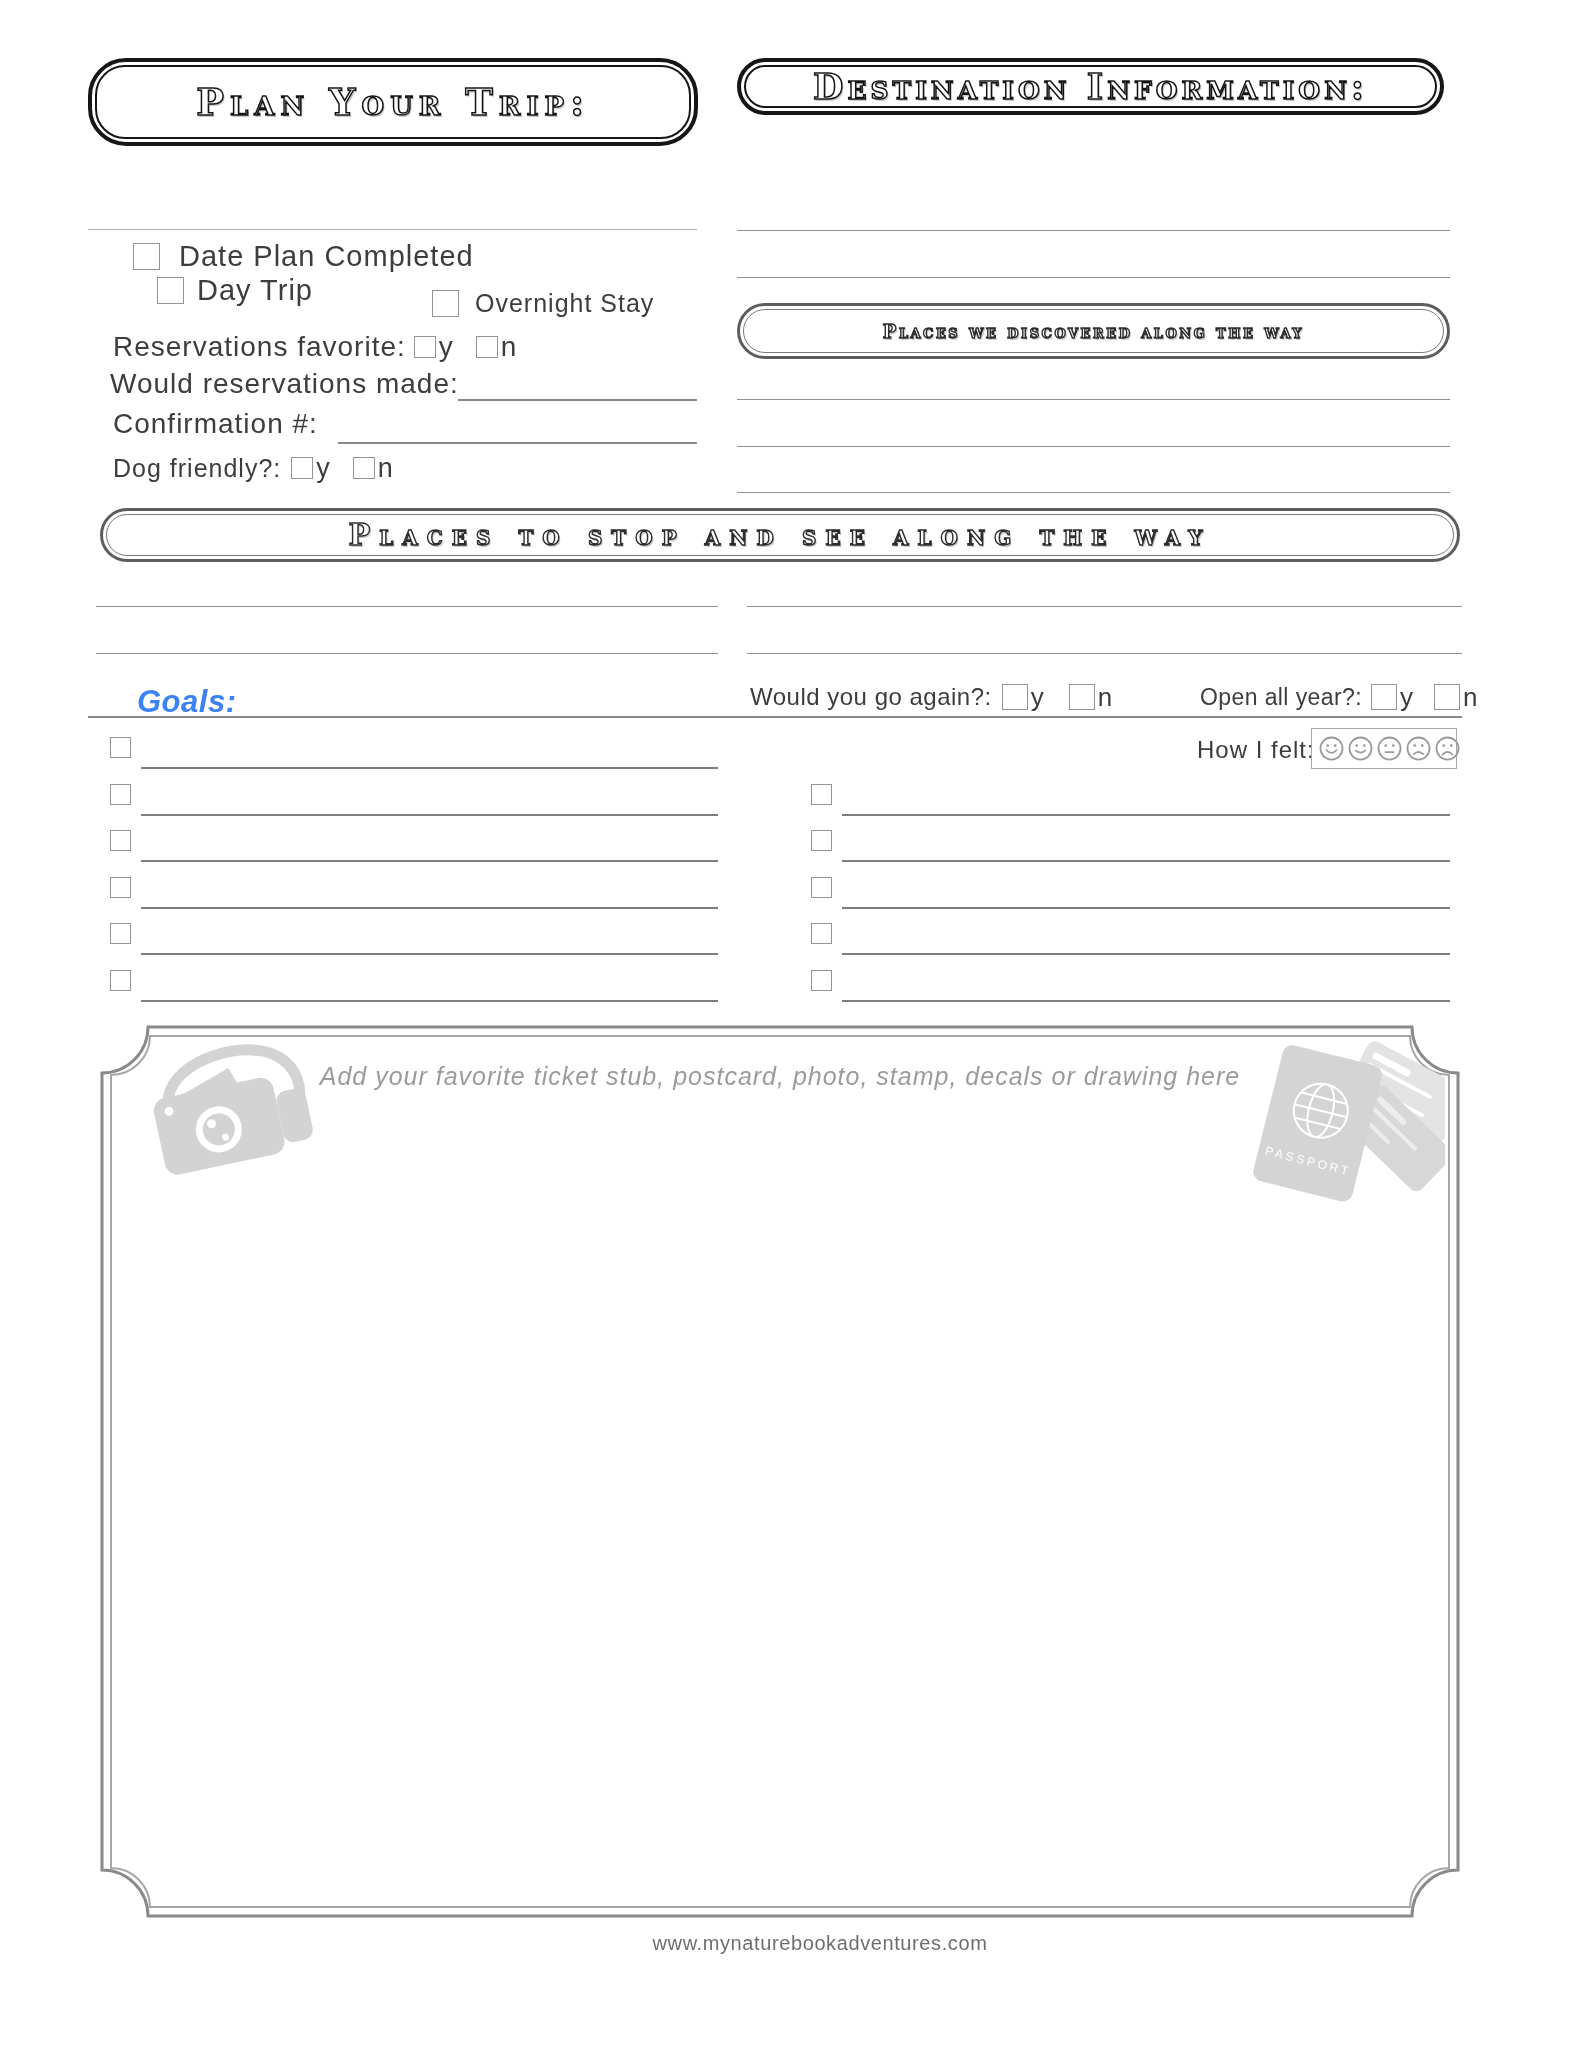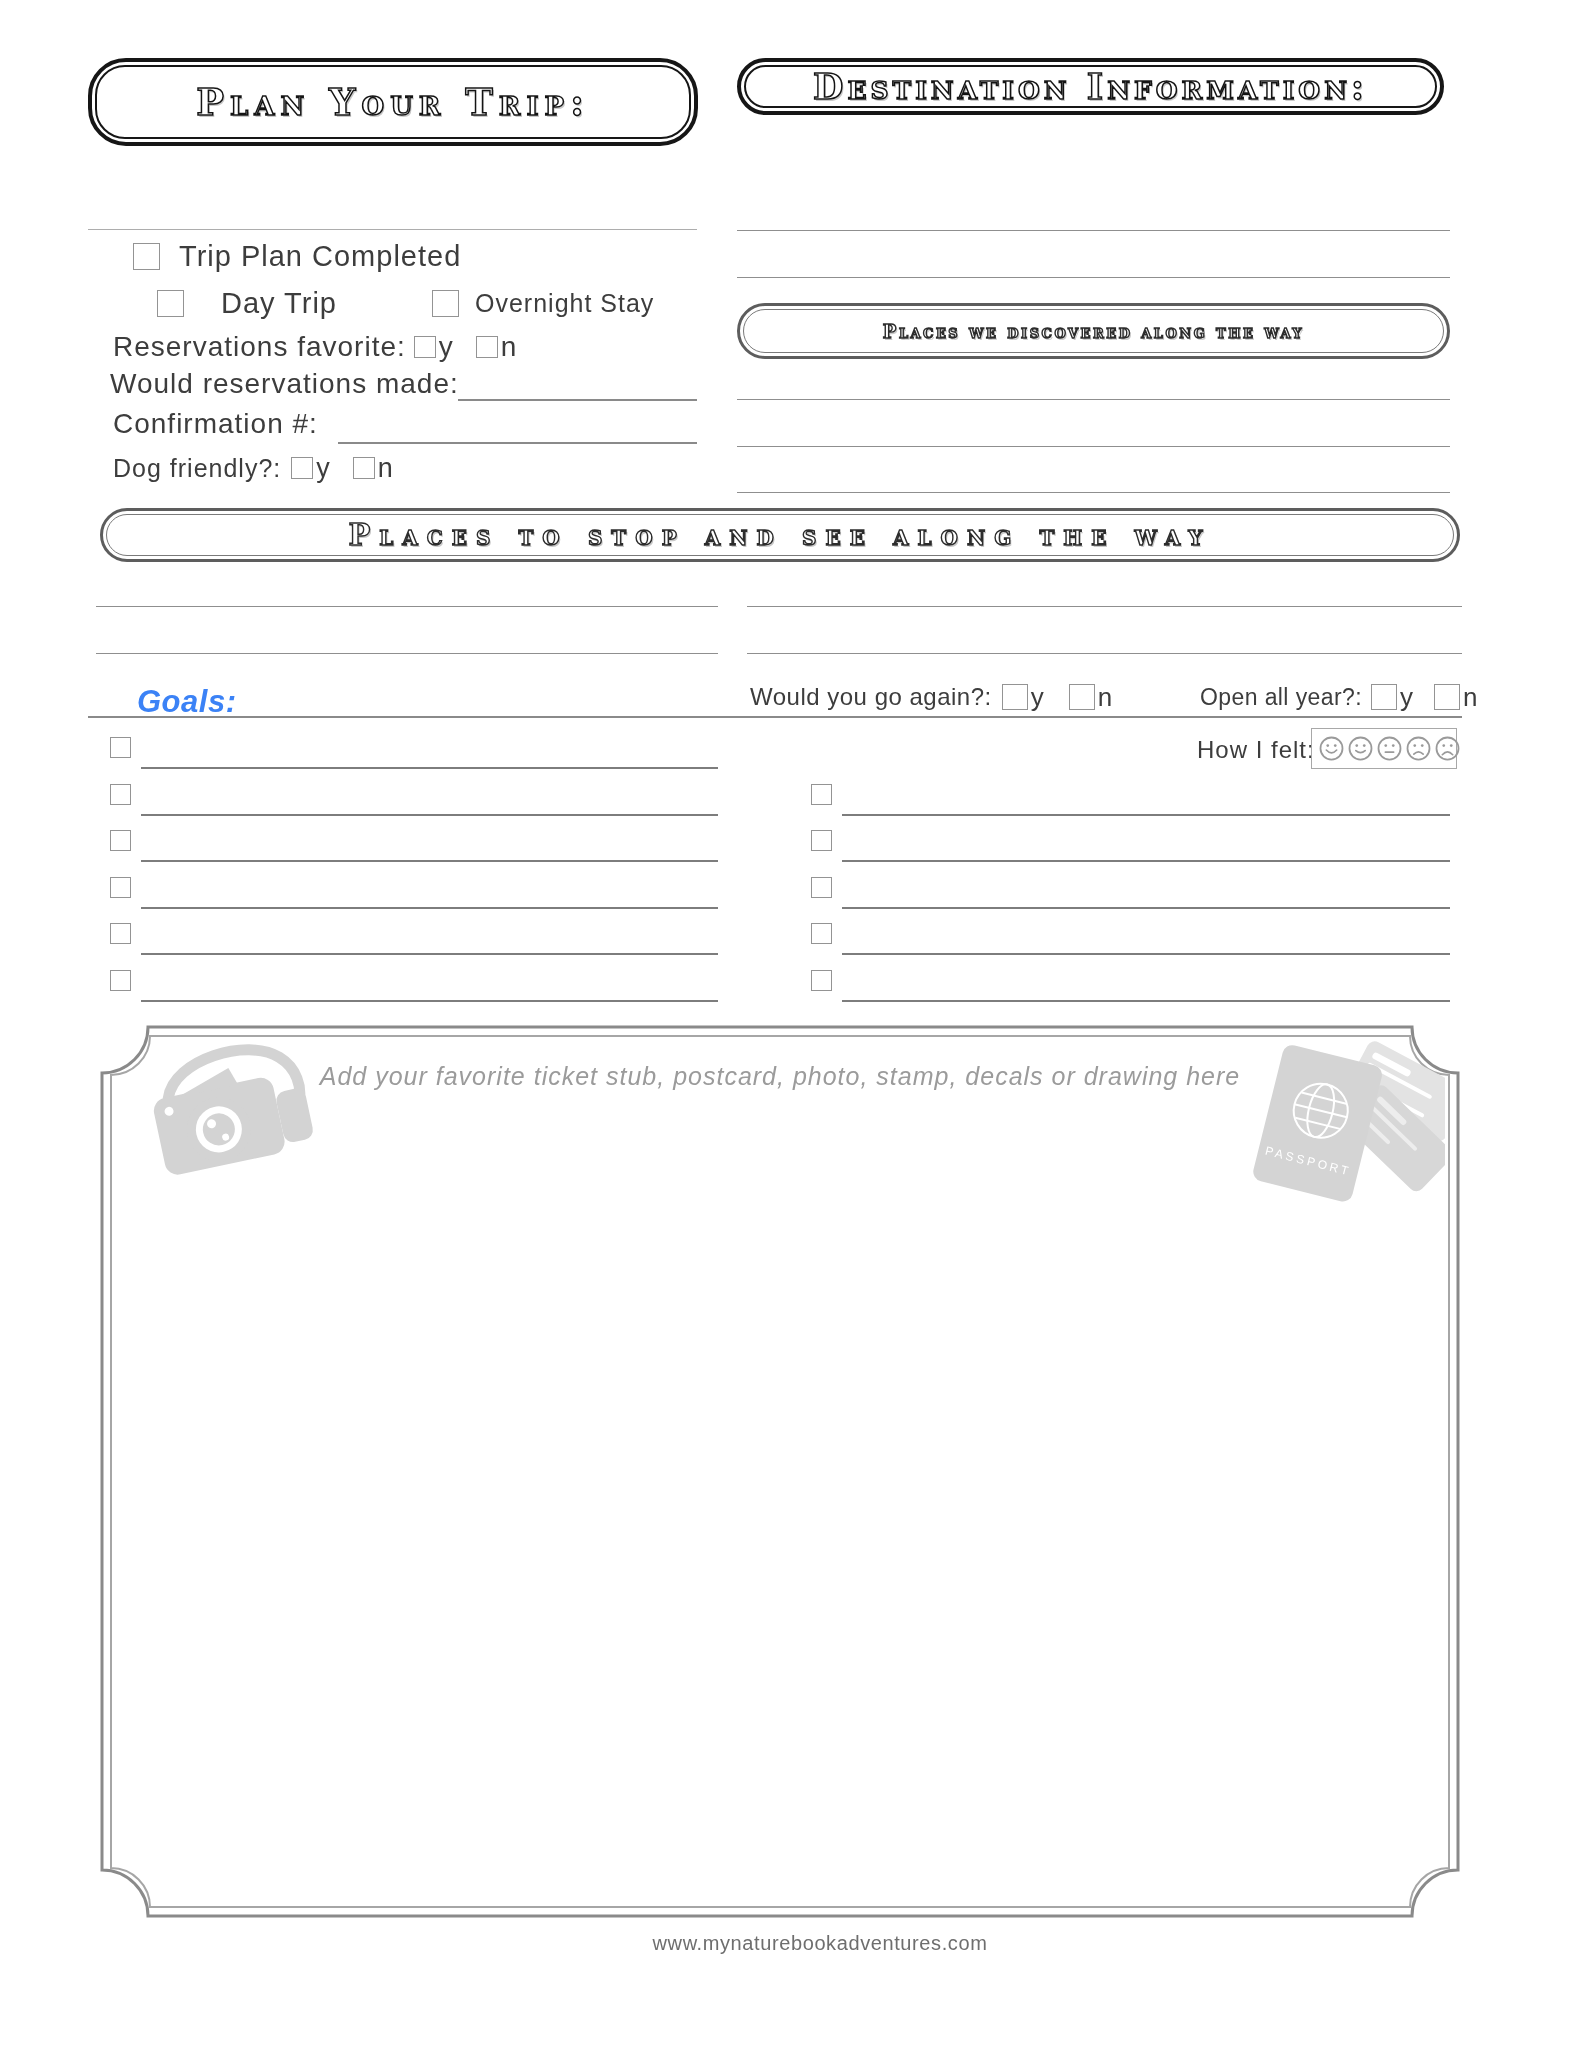--- a/index.html
+++ b/index.html
@@ -60,24 +60,24 @@
 <div class="banner" style="left:737px;top:58px;width:707px;height:57px;">
   <div class="inner">
       <span class="otext dark" style="font-size:35px;letter-spacing:4px;">Destination Information:</span>
     </div>
 </div>
 
 <div class="hline" style="left:88px;top:229px;width:609px;"></div>
 
 <div class="row" style="left:133px;top:240px;height:32px;gap:19px;">
   <span class="cb" style="width:27px;height:27px;"></span>
-  <span class="lbl" style="font-size:29px;">Trip Plan Completed</span>
-</div>
-
-<div class="row" style="left:133px;top:287px;height:32px;gap:37px;padding-left:24px;">
+  <span class="lbl" style="font-size:29px;">Date Plan Completed</span>
+</div>
+
+<div class="row" style="left:133px;top:274px;height:32px;gap:13px;padding-left:24px;">
   <span class="cb" style="width:27px;height:27px;"></span>
   <span class="lbl" style="font-size:29px;">Day Trip</span>
 </div>
 <div class="row" style="left:432px;top:287px;height:32px;gap:16px;">
   <span class="cb" style="width:27px;height:27px;"></span>
   <span class="lbl" style="font-size:25px;">Overnight Stay</span>
 </div>
 
 <div class="row" style="left:113px;top:330px;height:34px;">
   <span class="lbl" style="font-size:28px;">Reservations favorite:</span>

